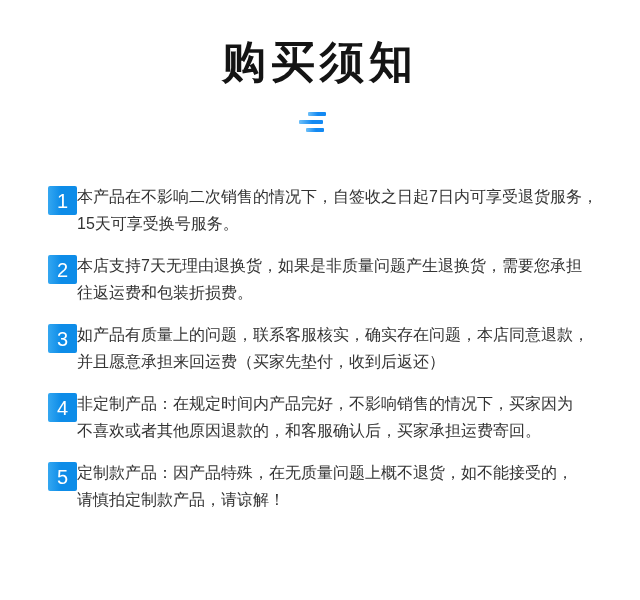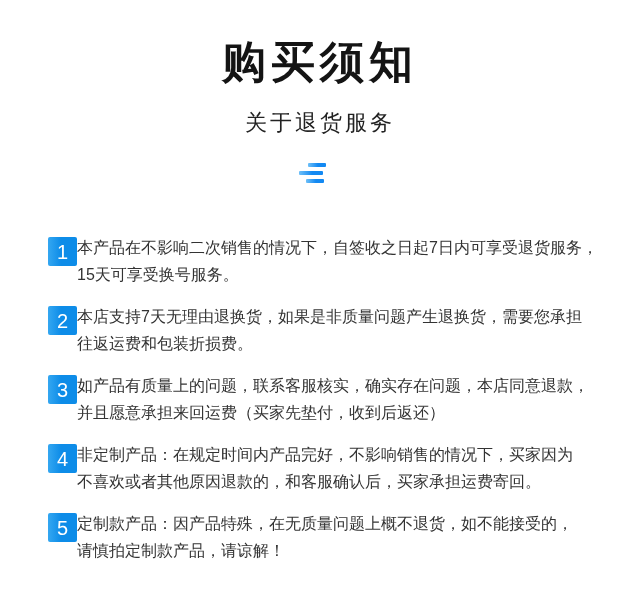--- a/index.html
+++ b/index.html
@@ -79,21 +79,20 @@
     white-space: pre-line;
   }
 </style>
 </head>
 <body>
 
 <div class="page">
 
   <div class="title">购买须知</div>
 
-  <div class="subtitle">关于退货服务</div>
 
   <div class="bars">
     <div class="bar b1"></div>
     <div class="bar b2"></div>
     <div class="bar b3"></div>
   </div>
 
   <div class="list">
 
     <div class="item">

